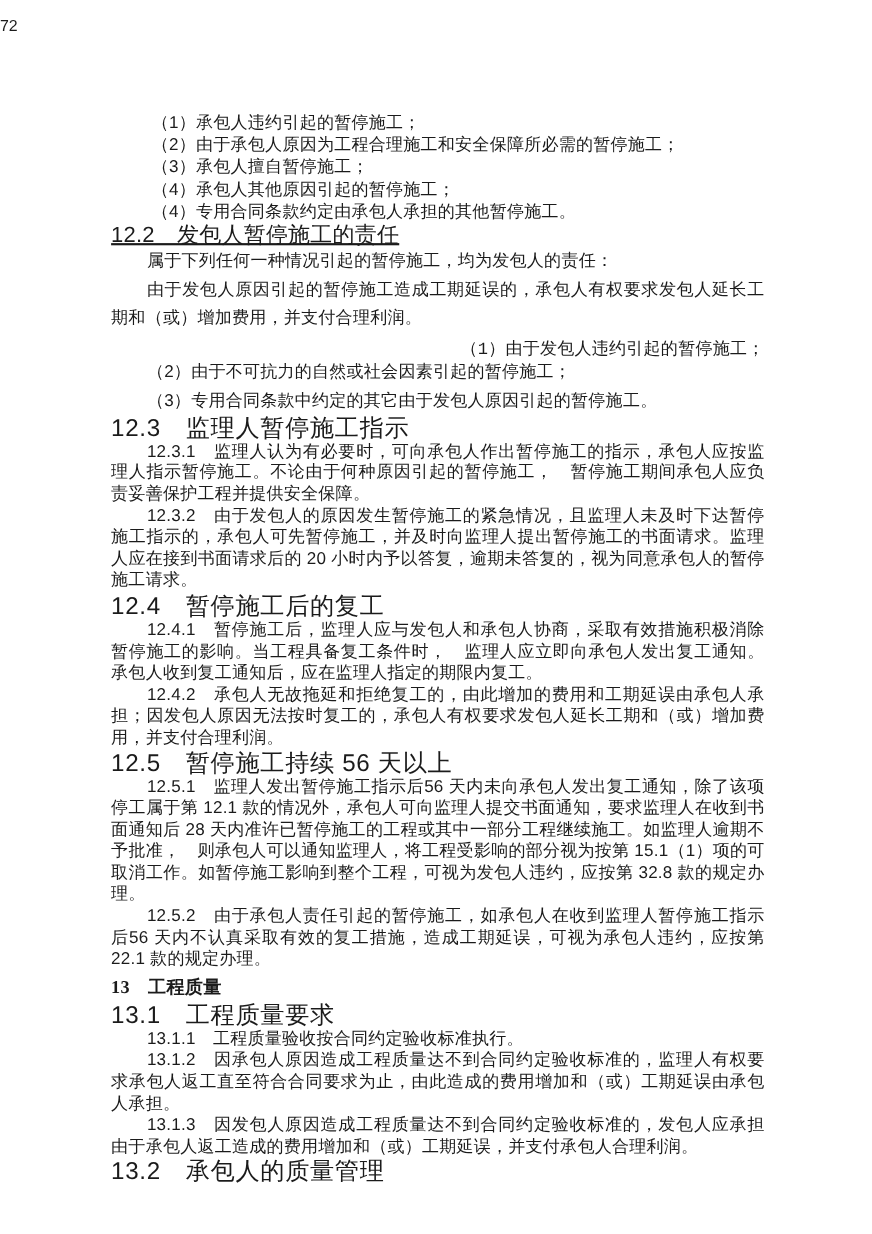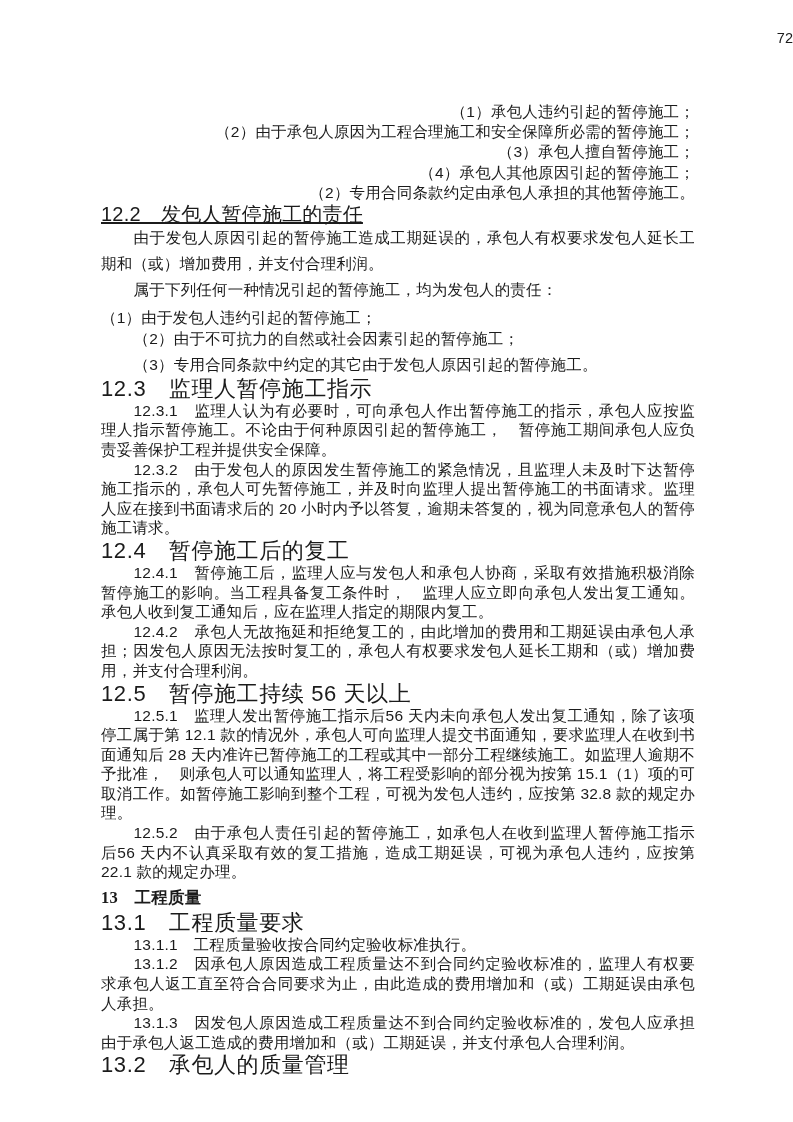--- a/index.html
+++ b/index.html
@@ -28,73 +28,73 @@
   .blk {
     font-size: 15.5px;
     line-height: 19.6px;
     text-align: justify;
     letter-spacing: 0.2px;
   }
   
   .li-top {
     margin-left: 37px;
     line-height: 20.2px;
-    text-align: right;
+    text-align: left;
   }
   
   .h-small {
     font-size: 20px;
     line-height: 21px;
     margin-top: 1px;
     text-align: left;
     text-decoration: underline;
   }
   
   .loose { line-height: 26px; }
   .ind { text-indent: 2.1em; }
-  .item-flush { line-height: 20.6px; margin-top: 5px; text-align: left; }
+  .item-flush { line-height: 20.6px; margin-top: 5px; text-align: right; font-family: Liberation Mono, monospace; }
   .item-sub { line-height: 20.6px; text-indent: 2.1em; text-align: left; }
   .mt { margin-top: 6px; }
   
   .h-big {
     font-size: 22px;
     line-height: 22px;
     margin: 2px 0 1px 0;
     text-align: left;
     letter-spacing: 0.6px;
   }
   
   .h-bold {
     font-size: 16.5px;
     font-weight: 700;
     line-height: 21px;
     margin: 5px 0 4px 0;
     text-align: left;
     font-family: Liberation Serif, serif;
   }
   .pageno {
-    margin-top: 30px;
-    text-align: right;
+    margin-top: 16px;
+    text-align: left;
     font-size: 14.5px;
     color: #1b1b1b;
   }
 </style>
 </head>
 <body>
 
 <main class="page">
   <div class="content">
       <p class="blk li-top">（1）承包人违约引起的暂停施工；</p>
       <p class="blk li-top">（2）由于承包人原因为工程合理施工和安全保障所必需的暂停施工；</p>
       <p class="blk li-top">（3）承包人擅自暂停施工；</p>
       <p class="blk li-top">（4）承包人其他原因引起的暂停施工；</p>
-      <p class="blk li-top">（2）专用合同条款约定由承包人承担的其他暂停施工。</p>
+      <p class="blk li-top">（4）专用合同条款约定由承包人承担的其他暂停施工。</p>
       <p class="blk h-small">12.2　发包人暂停施工的责任</p>
+      <p class="blk loose ind">属于下列任何一种情况引起的暂停施工，均为发包人的责任：</p>
       <p class="blk loose ind">由于发包人原因引起的暂停施工造成工期延误的，承包人有权要求发包人延长工期和（或）增加费用，并支付合理利润。</p>
-      <p class="blk loose ind">属于下列任何一种情况引起的暂停施工，均为发包人的责任：</p>
       <p class="blk item-flush">（1）由于发包人违约引起的暂停施工；</p>
       <p class="blk item-sub">（2）由于不可抗力的自然或社会因素引起的暂停施工；</p>
       <p class="blk item-sub mt">（3）专用合同条款中约定的其它由于发包人原因引起的暂停施工。</p>
       <p class="blk h-big">12.3　监理人暂停施工指示</p>
       <p class="blk ind">12.3.1　监理人认为有必要时，可向承包人作出暂停施工的指示，承包人应按监理人指示暂停施工。不论由于何种原因引起的暂停施工，　暂停施工期间承包人应负责妥善保护工程并提供安全保障。</p>
       <p class="blk ind">12.3.2　由于发包人的原因发生暂停施工的紧急情况，且监理人未及时下达暂停施工指示的，承包人可先暂停施工，并及时向监理人提出暂停施工的书面请求。监理人应在接到书面请求后的 20 小时内予以答复，逾期未答复的，视为同意承包人的暂停施工请求。</p>
       <p class="blk h-big">12.4　暂停施工后的复工</p>
       <p class="blk ind">12.4.1　暂停施工后，监理人应与发包人和承包人协商，采取有效措施积极消除暂停施工的影响。当工程具备复工条件时，　监理人应立即向承包人发出复工通知。承包人收到复工通知后，应在监理人指定的期限内复工。</p>
       <p class="blk ind">12.4.2　承包人无故拖延和拒绝复工的，由此增加的费用和工期延误由承包人承担；因发包人原因无法按时复工的，承包人有权要求发包人延长工期和（或）增加费用，并支付合理利润。</p>
       <p class="blk h-big">12.5　暂停施工持续 56 天以上</p>

